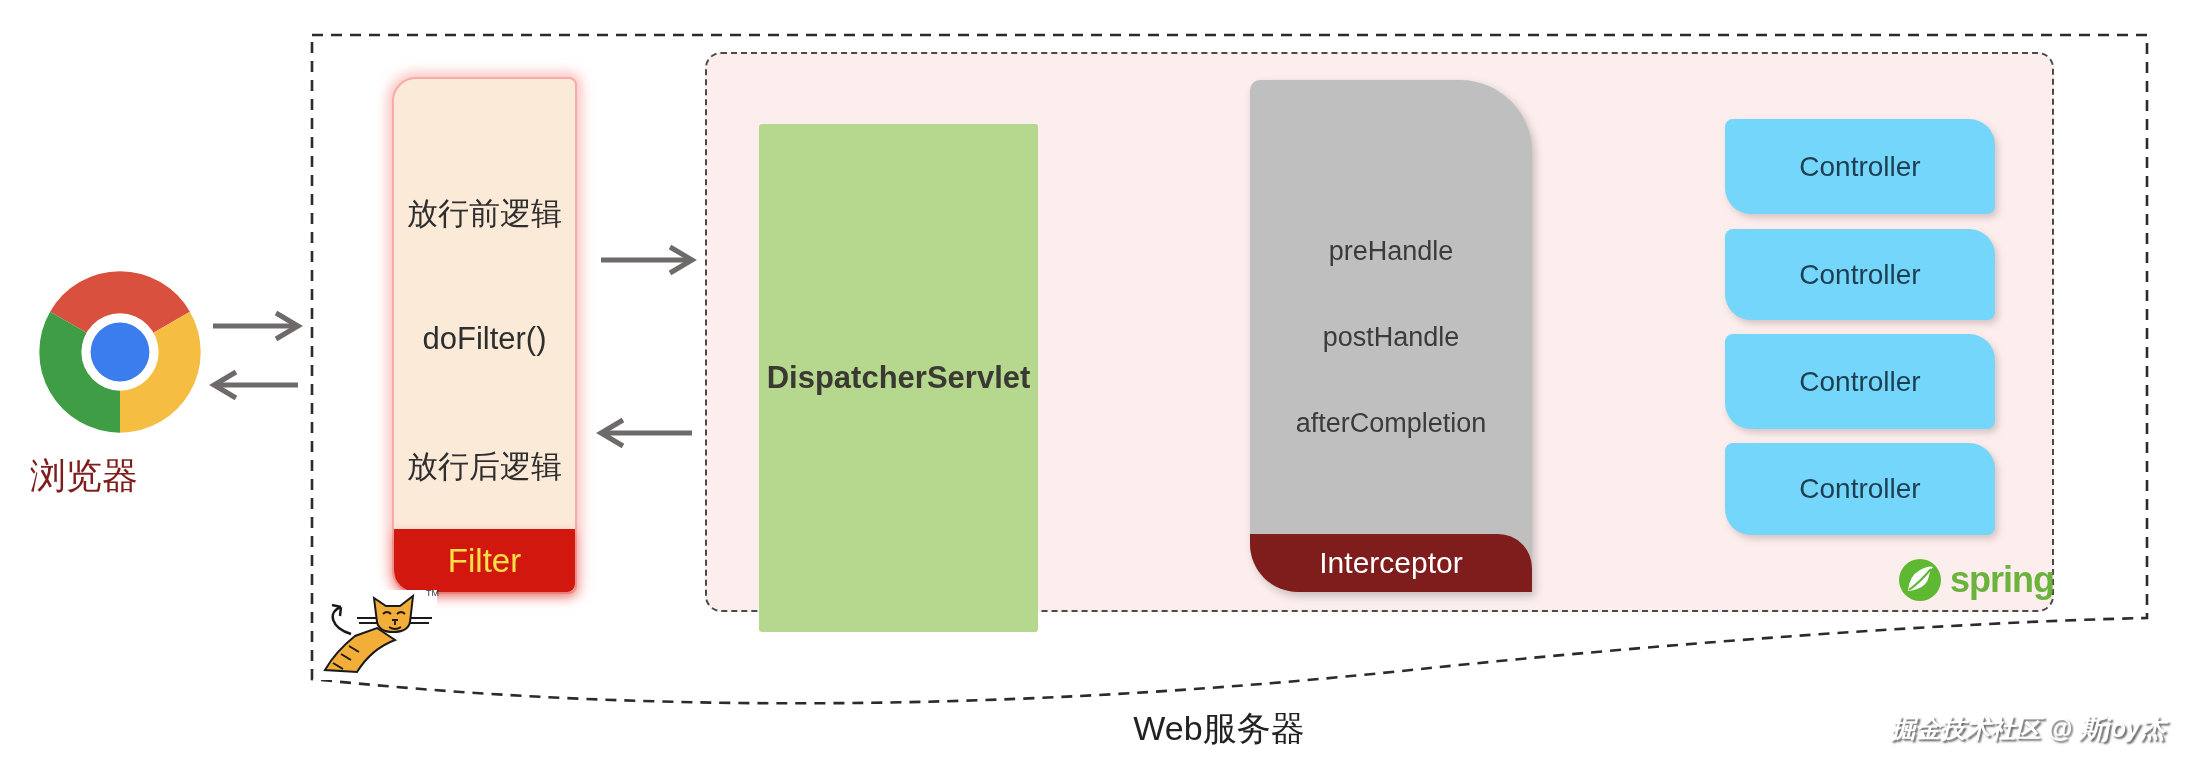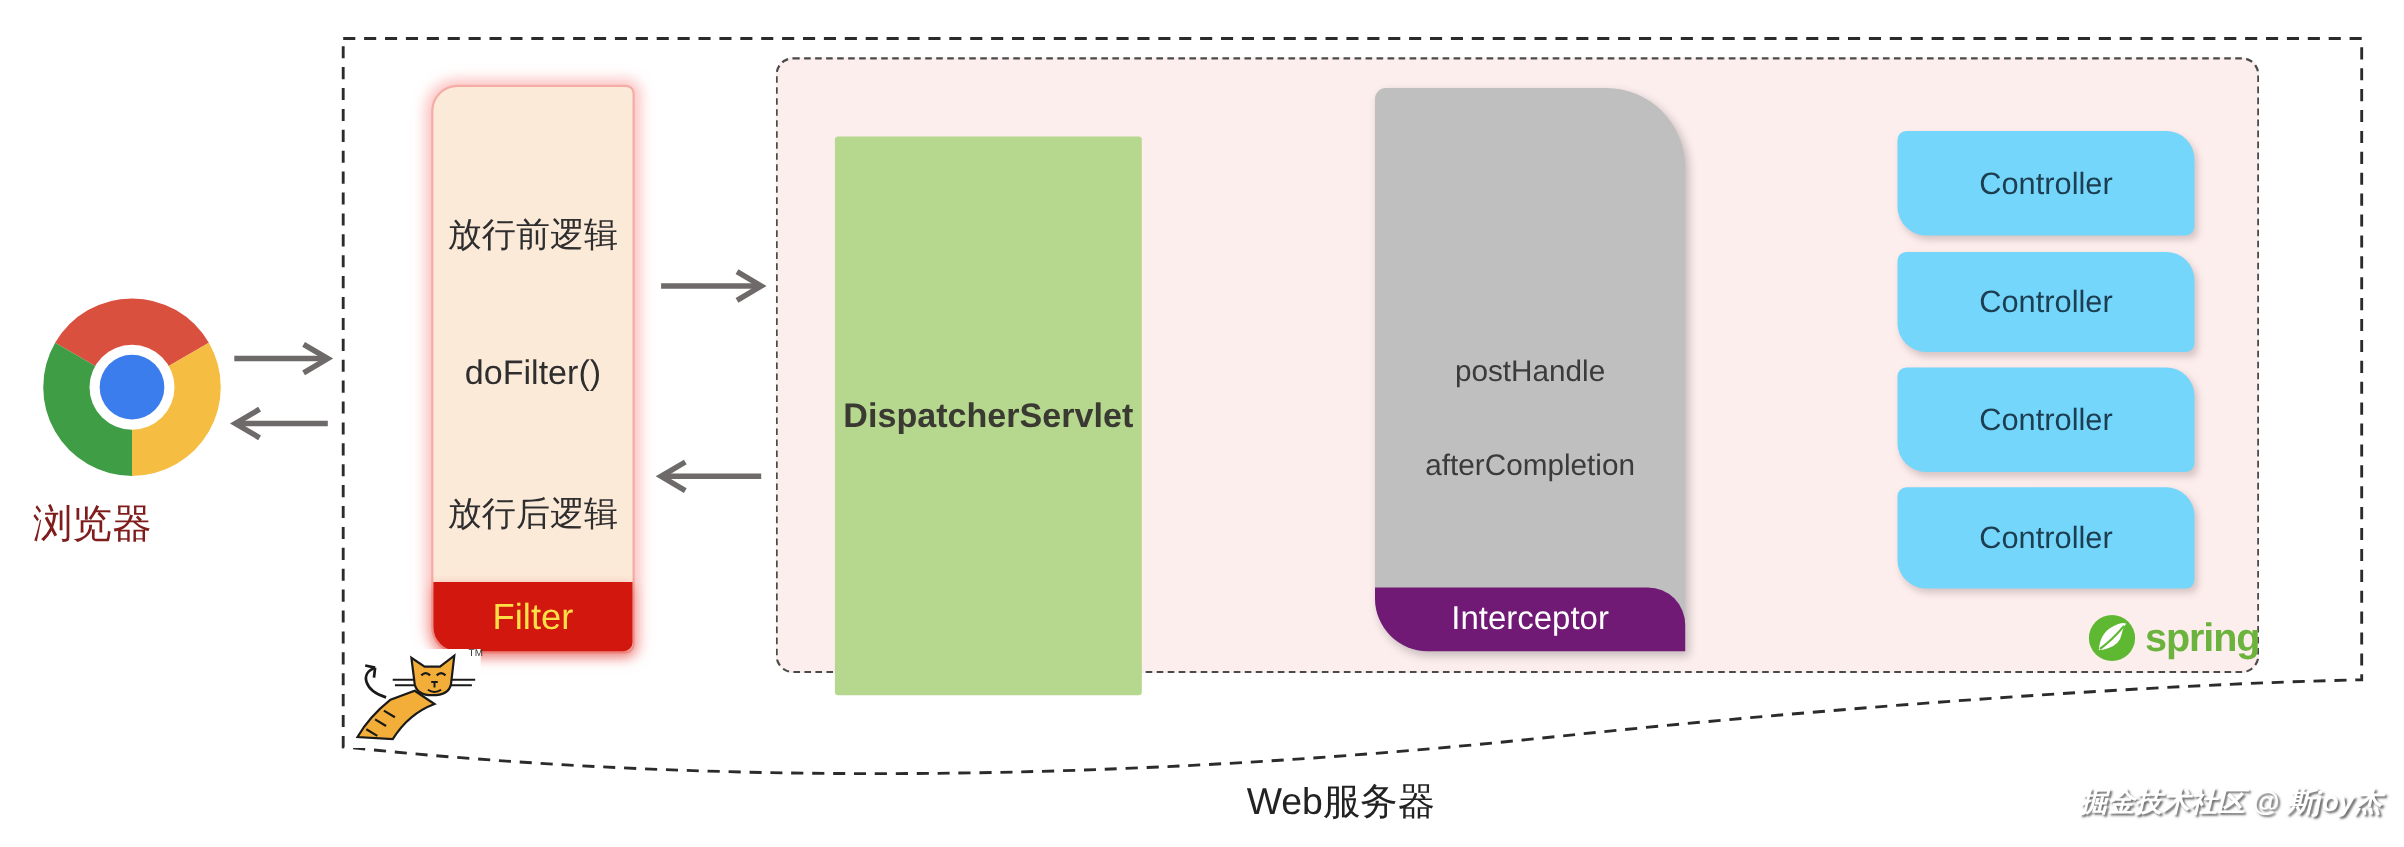--- a/index.html
+++ b/index.html
@@ -42,21 +42,21 @@
   
   .interceptor-box {
     left:1250px; top:80px; width:282px; height:512px;
     background:#bfbfbf; border-radius:10px 72px 0 48px;
     box-shadow:3px 4px 9px rgba(0,0,0,0.22);
   }
   .interceptor-line { position:absolute; left:0; width:100%; text-align:center;
     font-size:27px; color:#3b3b3b; }
   .interceptor-title {
     position:absolute; left:0; bottom:0; width:100%; height:58px;
-    background:#701a75; border-radius:0 34px 0 48px;
+    background:#7f1d1d; border-radius:0 34px 0 48px;
     display:flex; align-items:center; justify-content:center;
     color:#fff; font-size:30px;
   }
 
   
   .controller-box {
     left:1725px; width:270px; background:#74d6fb;
     border-radius:8px 26px 8px 26px;
     display:flex; align-items:center; justify-content:center;
     font-size:28px; color:#1d3d50;
@@ -136,20 +136,21 @@
   <div class="abs filter-box">
     <div class="filter-line" style="top:114px;">放行前逻辑</div>
     <div class="filter-line" style="top:242px;">doFilter()</div>
     <div class="filter-line" style="top:367px;">放行后逻辑</div>
     <div class="filter-title">Filter</div>
   </div>
 
   <div class="abs dispatcher-box">DispatcherServlet</div>
 
   <div class="abs interceptor-box">
+    <div class="interceptor-line" style="top:156px;">preHandle</div>
     <div class="interceptor-line" style="top:242px;">postHandle</div>
     <div class="interceptor-line" style="top:328px;">afterCompletion</div>
     <div class="interceptor-title">Interceptor</div>
   </div>
 
   <div class="abs controller-box" style="top:119px; height:95px;">Controller</div>
   <div class="abs controller-box" style="top:229px; height:91px;">Controller</div>
   <div class="abs controller-box" style="top:334px; height:95px;">Controller</div>
   <div class="abs controller-box" style="top:443px; height:92px;">Controller</div>
 

